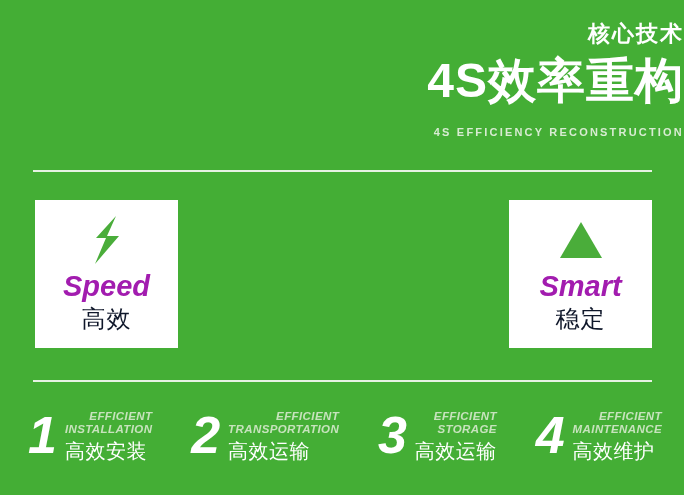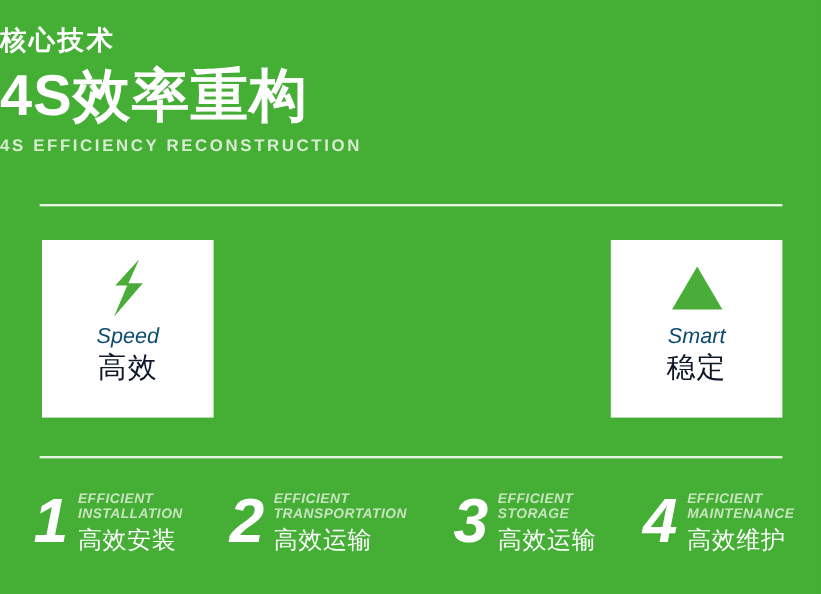--- a/index.html
+++ b/index.html
@@ -20,40 +20,40 @@
     background: #44ae35;
     box-sizing: border-box;
   }
 
   
   .header {
     position: absolute;
     top: 22px;
     left: 0;
     width: 684px;
-    text-align: left;
+    text-align: right;
   }
   .eyebrow {
     font-size: 22px;
     font-weight: bold;
     color: #ffffff;
     letter-spacing: 2px;
     line-height: 1.1;
   }
   .headline {
     margin-top: 8px;
     font-size: 48px;
     font-weight: bold;
     color: #ffffff;
     letter-spacing: 1px;
     line-height: 1.12;
   }
   .subline {
-    margin-top: 6px;
-    font-size: 14px;
+    margin-top: 18px;
+    font-size: 11px;
     font-weight: bold;
     color: #d8ecd2;
     letter-spacing: 2.2px;
     line-height: 1.1;
   }
 
   
   .divider {
     position: absolute;
     left: 33px;
@@ -86,25 +86,26 @@
   }
   .card-icon {
     height: 52px;
     display: flex;
     align-items: center;
     justify-content: center;
   }
   .card-icon svg { display: block; }
   .card-en {
     margin-top: 4px;
-    font-size: 18px;
+    font-size: 29px;
     font-style: italic;
-    color: #0c4a6e;
+    color: #a21caf;
     line-height: 1.15;
     letter-spacing: 0px;
+    font-weight: bold;
   }
   .card-zh {
     margin-top: 2px;
     font-size: 24px;
     color: #0f172a;
     line-height: 1.2;
     letter-spacing: 1px;
   }
 
   
@@ -135,20 +136,21 @@
     padding-top: 6px;
   }
   .step-en {
     font-size: 11.5px;
     font-style: italic;
     font-weight: bold;
     color: #c7e3bd;
     line-height: 13px;
     letter-spacing: 0.4px;
     white-space: nowrap;
+    text-align: right;
   }
   .step-zh {
     margin-top: 4px;
     font-size: 20px;
     color: #ffffff;
     line-height: 1.15;
     letter-spacing: 0.5px;
     white-space: nowrap;
   }
 </style>

